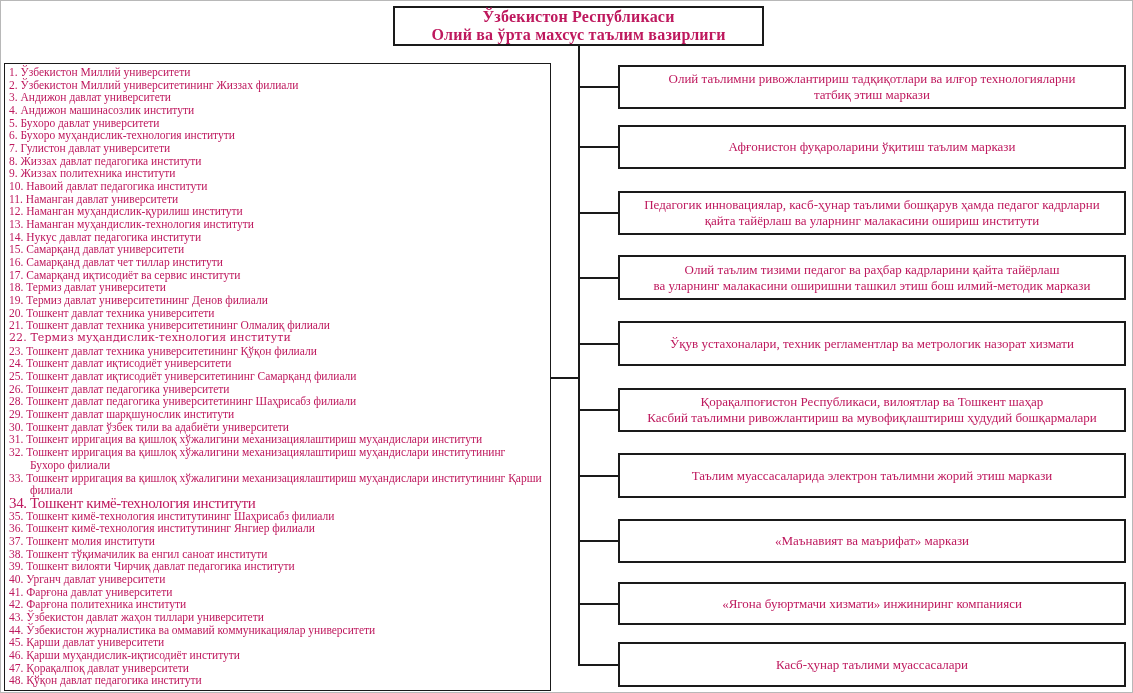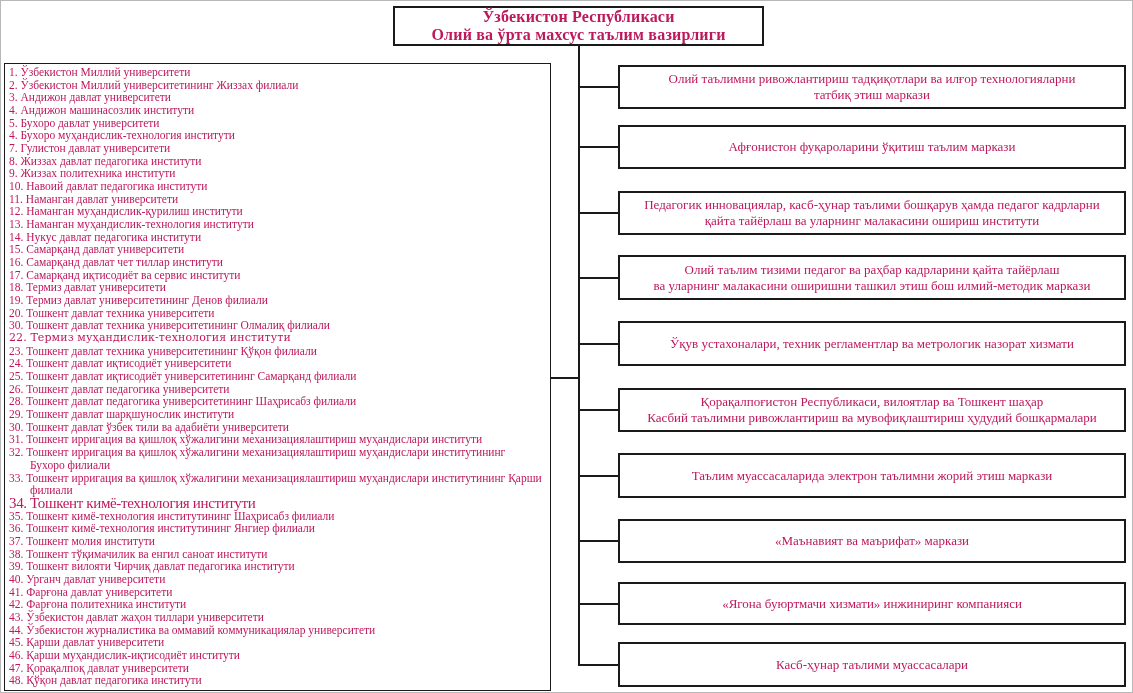--- a/index.html
+++ b/index.html
@@ -117,36 +117,36 @@
   <div id="spine" class="line"></div>
   <div id="list-connector" class="line"></div>
 
   <div id="list-box">
     <div id="university-list">
         <div class="uni-item">1. Ўзбекистон Миллий университети</div>
         <div class="uni-item">2. Ўзбекистон Миллий университетининг Жиззах филиали</div>
         <div class="uni-item">3. Андижон давлат университети</div>
         <div class="uni-item">4. Андижон машинасозлик институти</div>
         <div class="uni-item">5. Бухоро давлат университети</div>
-        <div class="uni-item">4. Бухоро муҳандислик-технология институти</div>
+        <div class="uni-item">6. Бухоро муҳандислик-технология институти</div>
         <div class="uni-item">7. Гулистон давлат университети</div>
         <div class="uni-item">8. Жиззах давлат педагогика институти</div>
         <div class="uni-item">9. Жиззах политехника институти</div>
         <div class="uni-item">10. Навоий давлат педагогика институти</div>
         <div class="uni-item">11. Наманган давлат университети</div>
         <div class="uni-item">12. Наманган муҳандислик-қурилиш институти</div>
         <div class="uni-item">13. Наманган муҳандислик-технология институти</div>
         <div class="uni-item">14. Нукус давлат педагогика институти</div>
         <div class="uni-item">15. Самарқанд давлат университети</div>
         <div class="uni-item">16. Самарқанд давлат чет тиллар институти</div>
         <div class="uni-item">17. Самарқанд иқтисодиёт ва сервис институти</div>
         <div class="uni-item">18. Термиз давлат университети</div>
         <div class="uni-item">19. Термиз давлат университетининг Денов филиали</div>
         <div class="uni-item">20. Тошкент давлат техника университети</div>
-        <div class="uni-item">30. Тошкент давлат техника университетининг Олмалиқ филиали</div>
+        <div class="uni-item">21. Тошкент давлат техника университетининг Олмалиқ филиали</div>
         <div class="uni-item">22. Термиз муҳандислик-технология институти</div>
         <div class="uni-item">23. Тошкент давлат техника университетининг Қўқон филиали</div>
         <div class="uni-item">24. Тошкент давлат иқтисодиёт университети</div>
         <div class="uni-item">25. Тошкент давлат иқтисодиёт университетининг Самарқанд филиали</div>
         <div class="uni-item">26. Тошкент давлат педагогика университети</div>
         <div class="uni-item">28. Тошкент давлат педагогика университетининг Шаҳрисабз филиали</div>
         <div class="uni-item">29. Тошкент давлат шарқшунослик институти</div>
         <div class="uni-item">30. Тошкент давлат ўзбек тили ва адабиёти университети</div>
         <div class="uni-item">31. Тошкент ирригация ва қишлоқ хўжалигини механизациялаштириш муҳандислари институти</div>
         <div class="uni-item">32. Тошкент ирригация ва қишлоқ хўжалигини механизациялаштириш муҳандислари институтининг

